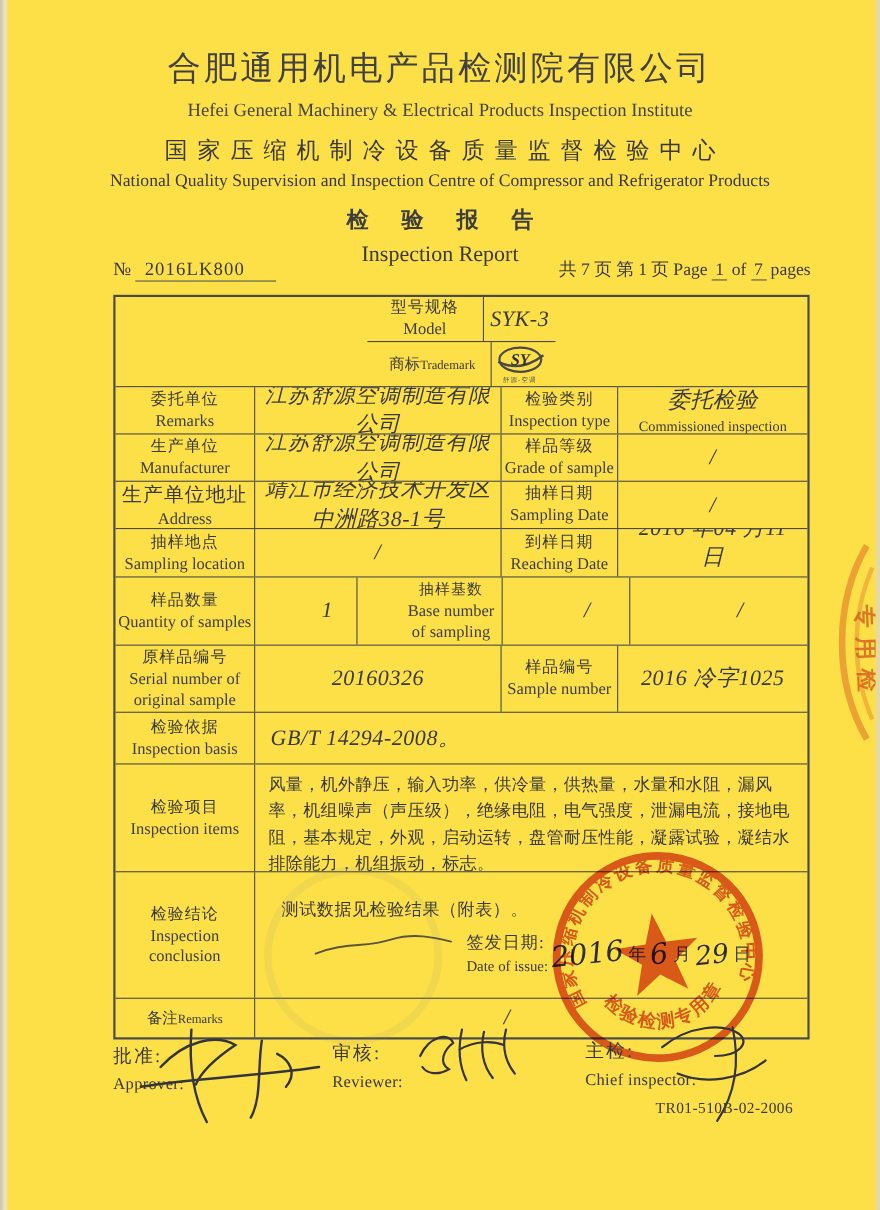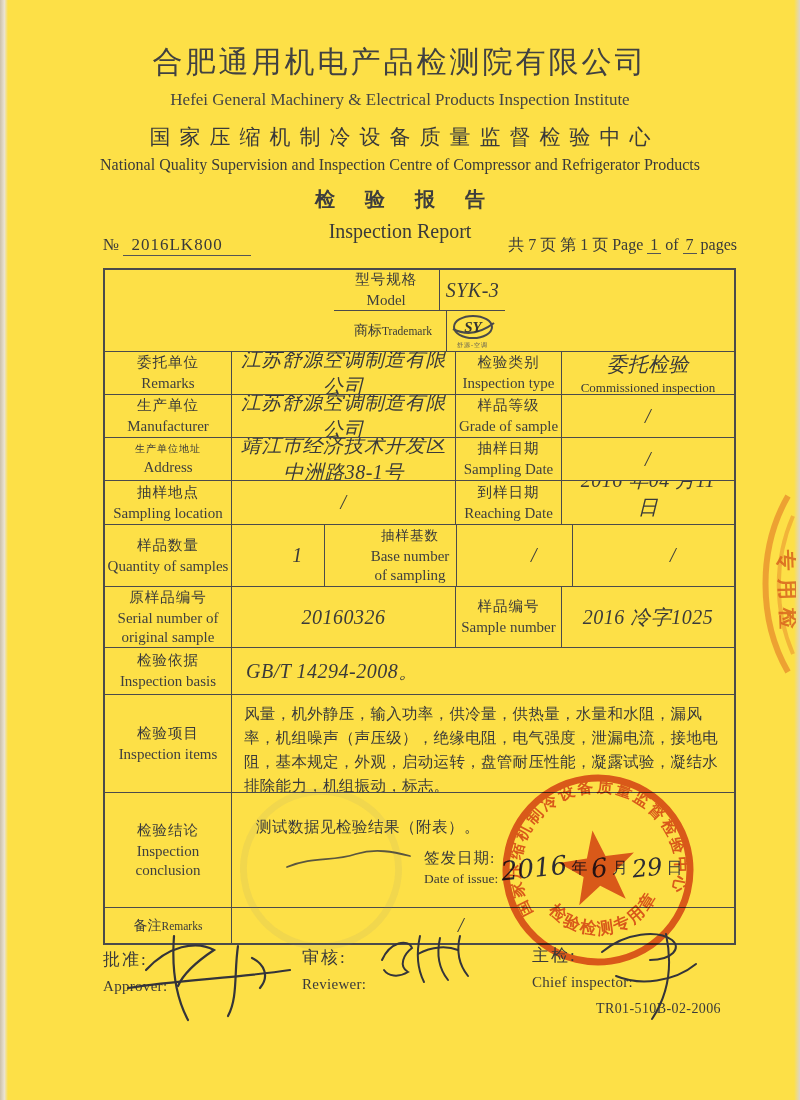--- a/index.html
+++ b/index.html
@@ -171,21 +171,21 @@
       <div class="tc c2 val">江苏舒源空调制造有限公司</div>
       <div class="tc c3 lbl">
         <div class="cn">样品等级</div>
         <div class="en">Grade of sample</div>
       </div>
       <div class="tc c4 val">/</div>
     </div>
 
     <div class="trow r4">
       <div class="tc c1 lbl">
-        <div class="cn" style="font-size:10px">生产单位地址</div>
+        <div class="cn" style="font-size:18px">生产单位地址</div>
         <div class="en">Address</div>
       </div>
       <div class="tc c2 val">靖江市经济技术开发区中洲路38-1号</div>
       <div class="tc c3 lbl">
         <div class="cn">抽样日期</div>
         <div class="en">Sampling Date</div>
       </div>
       <div class="tc c4 val">/</div>
     </div>
 

